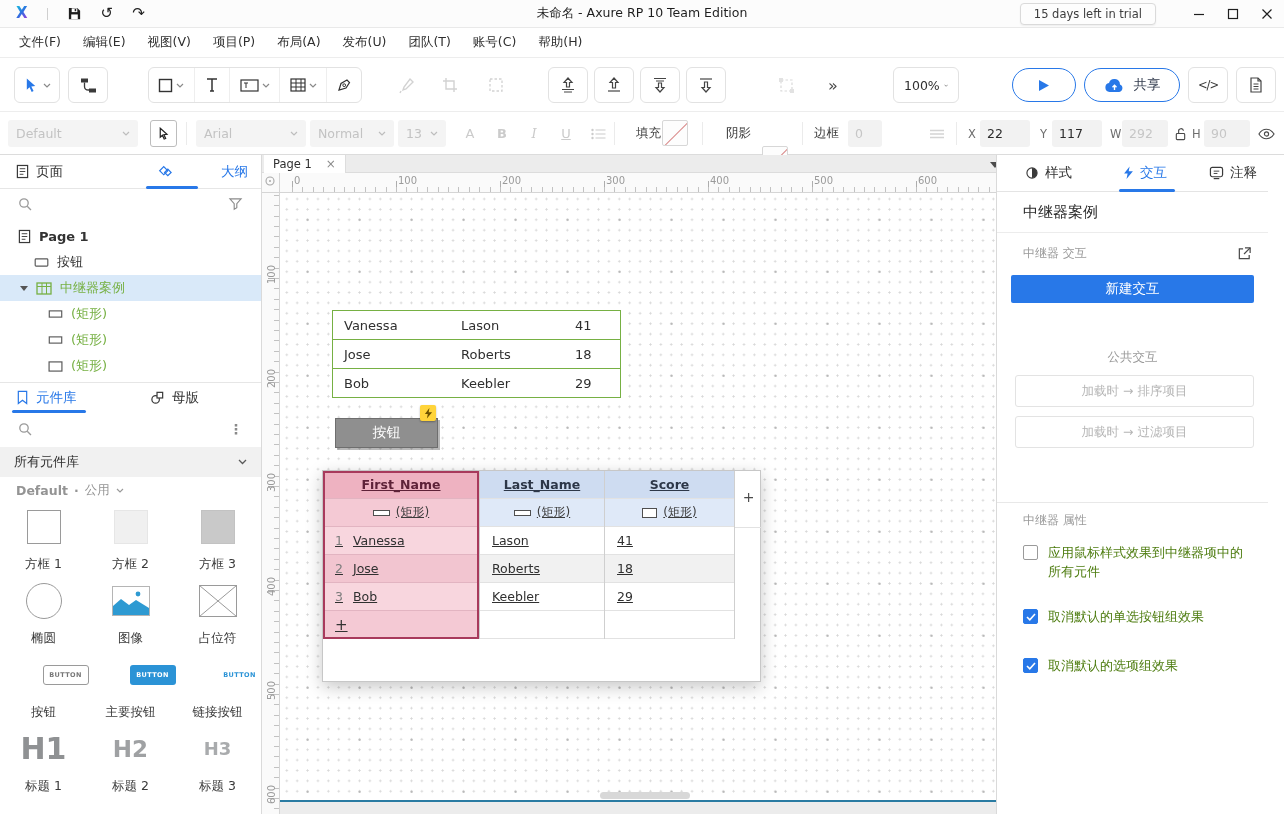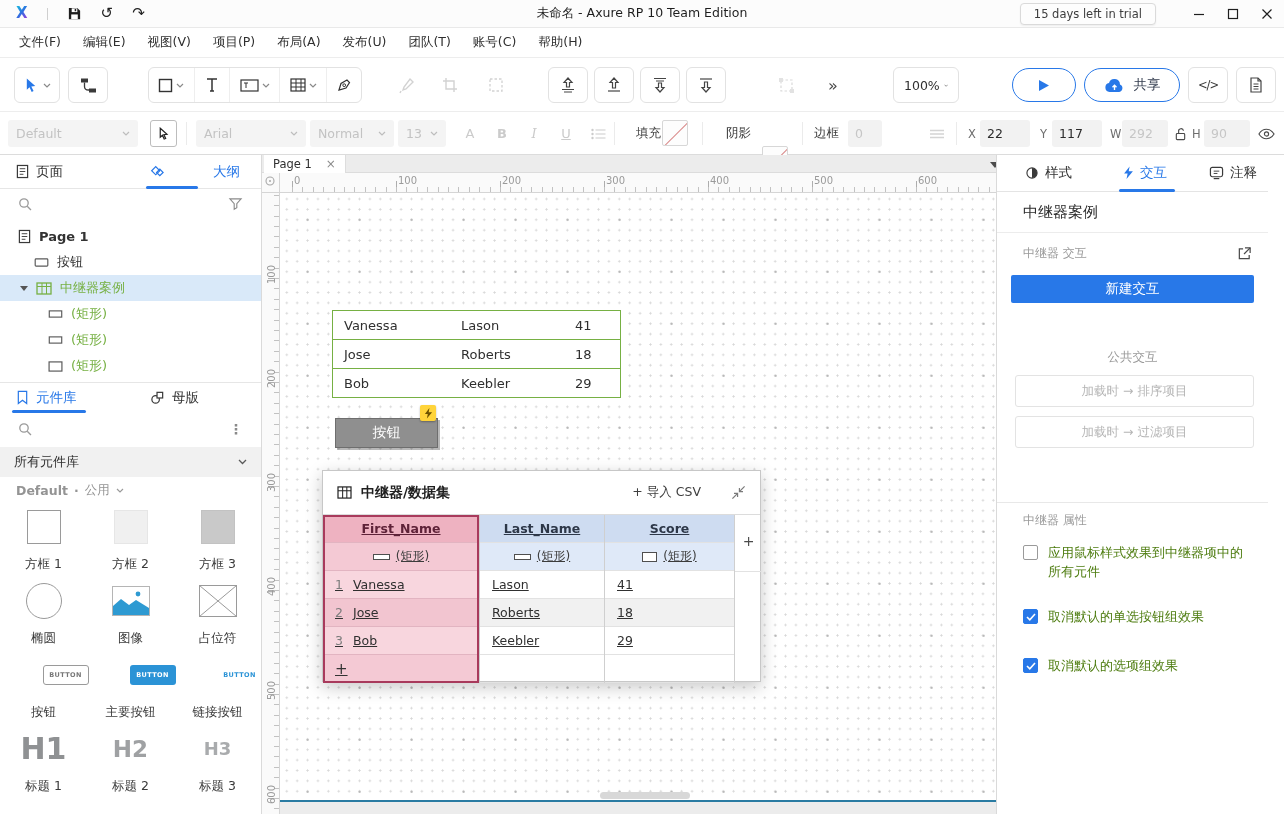--- a/index.html
+++ b/index.html
@@ -413,21 +413,21 @@
 
   <div id="sidebar">
     <div class="sb-tabs">
       <div class="sbtab" style="left:16px;">
         <svg width="13" height="15" viewBox="0 0 14 16">
             <rect x="1.5" y="1.5" width="11" height="13" fill="none" stroke="#3a3a3a" stroke-width="1.3"></rect>
             <path d="M4 5h6M4 8h6M4 11h4" stroke="#3a3a3a" stroke-width="1"></path>
           </svg>
         <span>页面</span>
       </div>
-      <div class="sbtab active" style="left:150px;gap:48px;">
+      <div class="sbtab active" style="left:158px;gap:48px;">
         <svg width="15" height="13" viewBox="0 0 16 14">
             <rect x="3" y="3" width="6.2" height="6.2" transform="rotate(45 6.1 6.1)" fill="none" stroke="#2878e8" stroke-width="1.3"></rect>
             <rect x="8" y="5.5" width="5" height="5" transform="rotate(45 10.5 8)" fill="none" stroke="#2878e8" stroke-width="1.3"></rect>
           </svg>
         <span>大纲</span>
       </div>
       <div class="sb-underline" style="left:146px;width:52px;"></div>
     </div>
     <div class="sb-search">
       <svg width="14" height="14" viewBox="0 0 14 14">
@@ -650,38 +650,20 @@
       </div>
 
       <div class="cbutton">按钮</div>
       <div class="badge">
         <svg width="9" height="11" viewBox="0 0 10 12">
             <polygon points="6,0 1,6.5 4.2,6.5 3.2,11.5 9,4.5 5.2,4.5" fill="#6b5200"></polygon>
           </svg>
       </div>
 
       <div class="ds-panel">
-        <div class="ds-header">
-          <svg width="15" height="13" viewBox="0 0 16 14">
-              <rect x="1" y="1" width="14" height="12" fill="none" stroke="#222" stroke-width="1.3"></rect>
-              <path d="M1 5h14M6 1v12M10.5 1v12" stroke="#222" stroke-width="1.1"></path>
-            </svg>
-          <span class="ds-title">中继器/数据集</span>
-          <span class="ds-import">+ 导入 CSV</span>
-          <span class="ds-collapse">
-            <svg width="15" height="15" viewBox="0 0 16 16">
-                <g fill="none" stroke="#7a7a7a" stroke-width="1.3">
-                  <path d="M14.5 1.5L9 7"></path>
-                  <path d="M9 3.2V7h3.8"></path>
-                  <path d="M1.5 14.5L7 9"></path>
-                  <path d="M7 12.8V9H3.2"></path>
-                </g>
-              </svg>
-          </span>
-        </div>
         <div class="ds-grid">
           <div class="ds-col pinkcol" style="left:0;width:156px;">
             <div class="ds-cell hdr">First_Name</div>
             <div class="ds-cell wid">
               <span class="rect-ic" style="width:17px;height:6px;"></span>
               <span>(矩形)</span>
             </div>
             <div class="ds-cell d0">
                 <span class="rownum">1</span>
                 <span>Vanessa</span>

